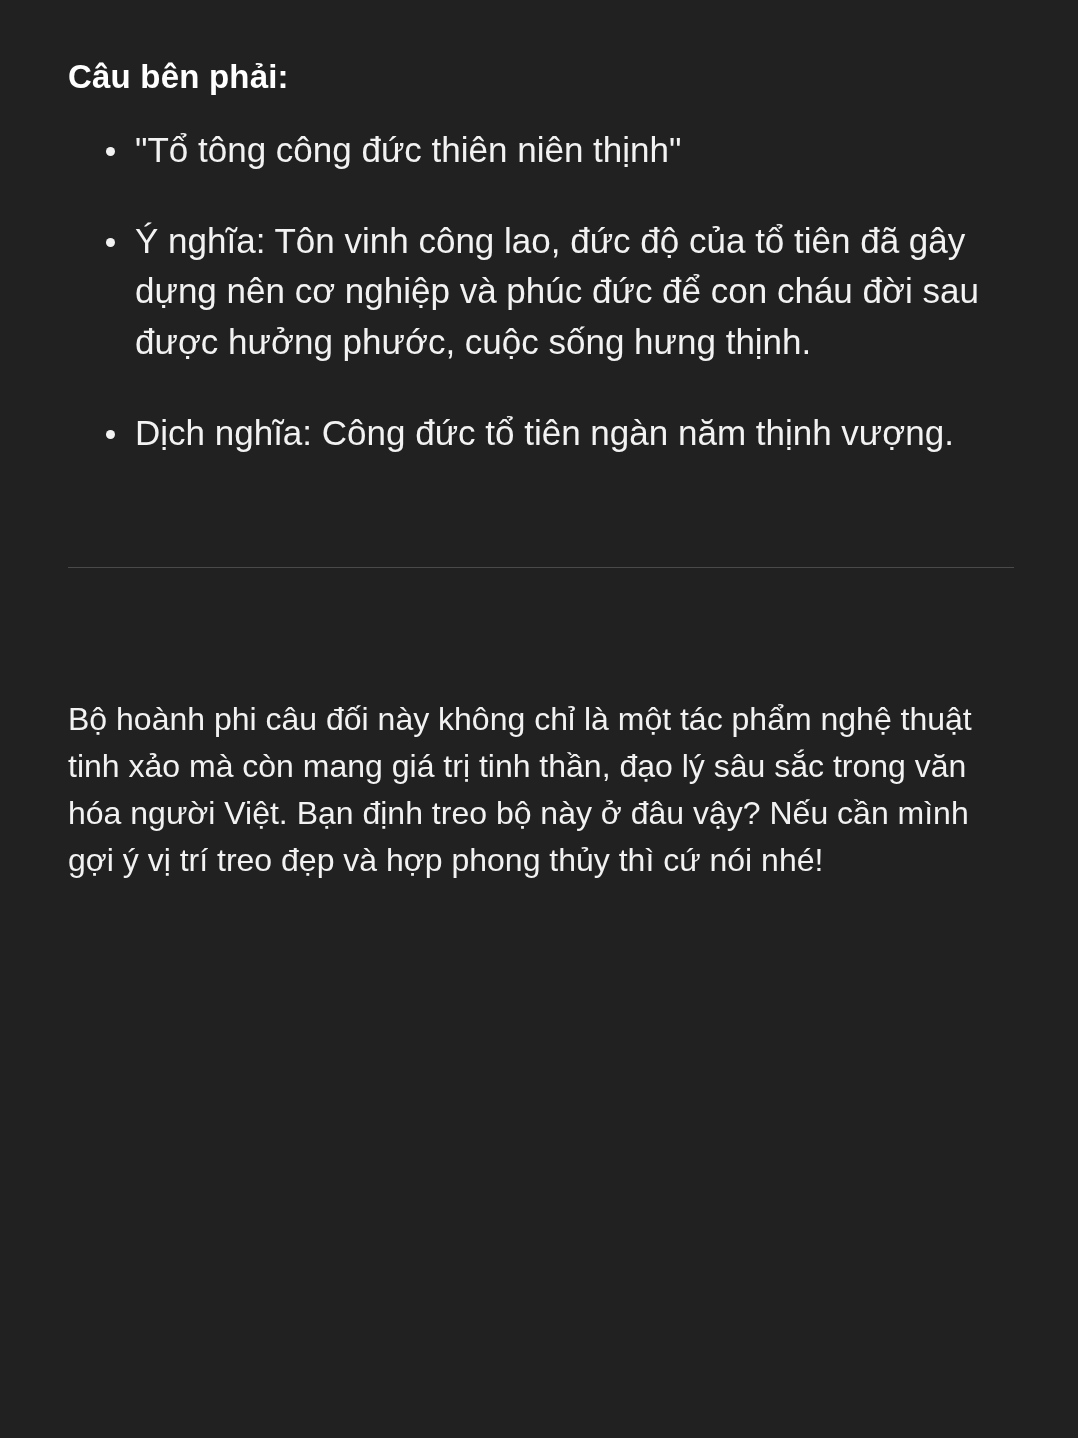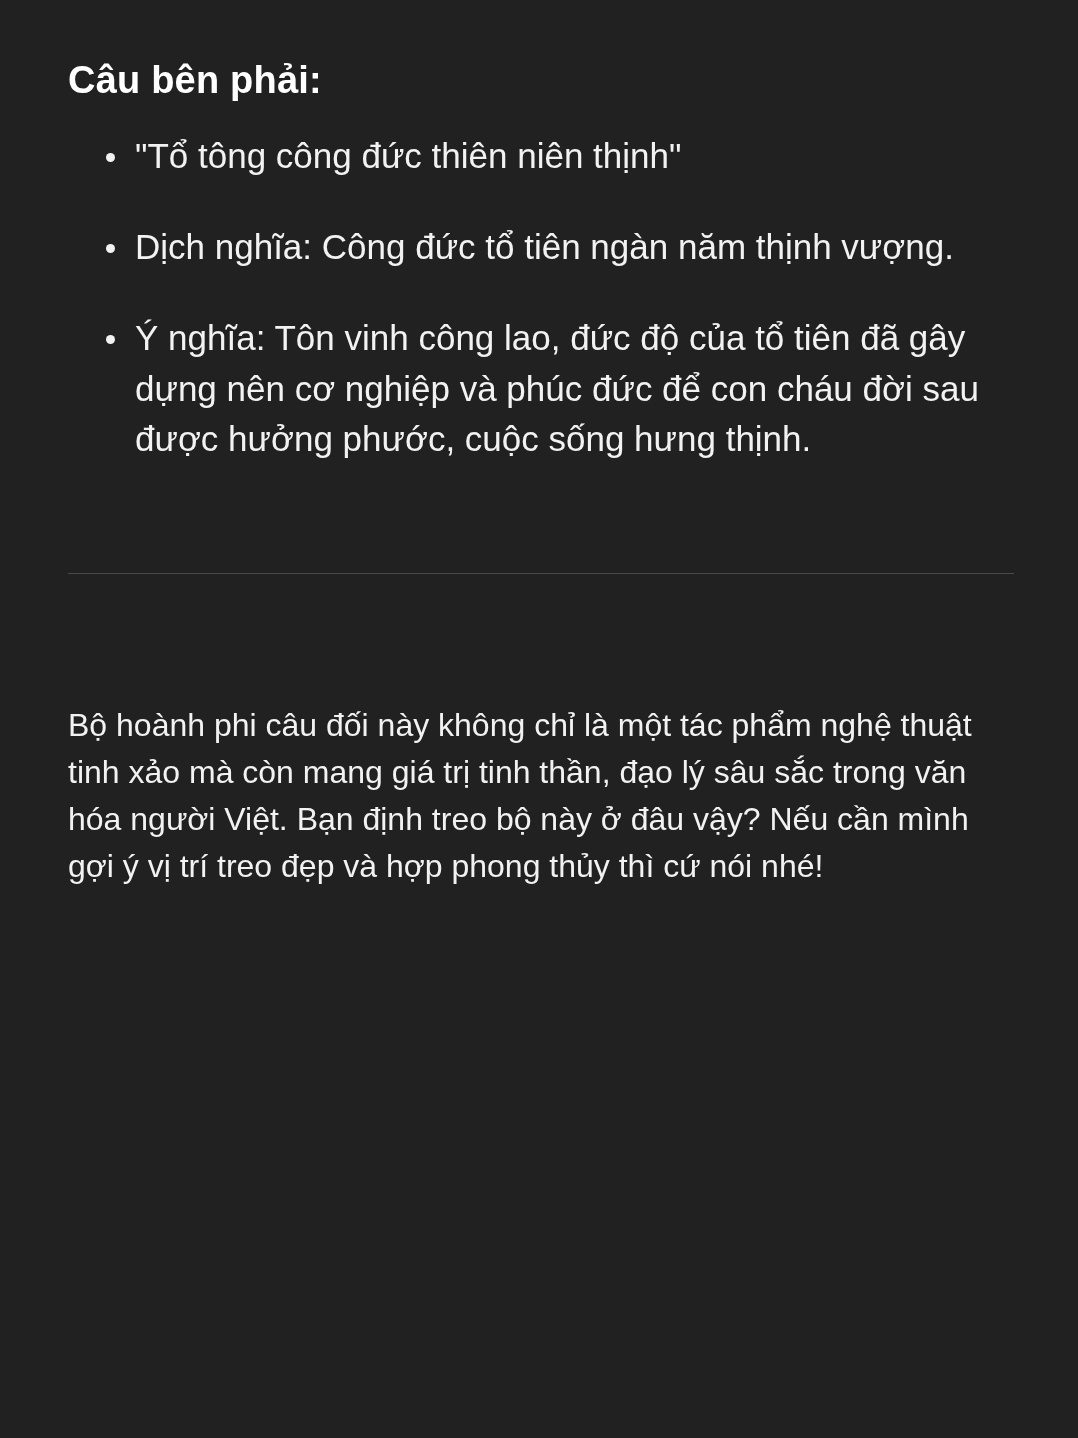--- a/index.html
+++ b/index.html
@@ -15,21 +15,21 @@
     -webkit-font-smoothing: antialiased;
   }
   .page {
     box-sizing: border-box;
     width: 1078px;
     min-height: 1438px;
     padding: 48px 64px 40px 68px;
     background: #212121;
   }
   .section-title {
-    font-size: 38px;
+    font-size: 33px;
     font-weight: 700;
     line-height: 1.3;
     letter-spacing: 0.2px;
     margin: 8px 0 26px 0;
     color: #ffffff;
   }
   ul.bullets {
     list-style: none;
     margin: 0;
     padding: 0 0 0 30px;
@@ -72,21 +72,21 @@
 </style>
 </head>
 <body>
 
 <div class="page">
 
   <h2 class="section-title">Câu bên phải:</h2>
 
   <ul class="bullets">
     <li>"Tổ tông công đức thiên niên thịnh"</li>
+    <li>Ý nghĩa: Tôn vinh công lao, đức độ của tổ tiên đã gây dựng nên cơ nghiệp và phúc đức để con cháu đời sau được hưởng phước, cuộc sống hưng thịnh.</li>
     <li>Dịch nghĩa: Công đức tổ tiên ngàn năm thịnh vượng.</li>
-    <li>Ý nghĩa: Tôn vinh công lao, đức độ của tổ tiên đã gây dựng nên cơ nghiệp và phúc đức để con cháu đời sau được hưởng phước, cuộc sống hưng thịnh.</li>
   </ul>
 
   <hr class="divider">
 
   <p class="closing">Bộ hoành phi câu đối này không chỉ là một tác phẩm nghệ thuật tinh xảo mà còn mang giá trị tinh thần, đạo lý sâu sắc trong văn hóa người Việt. Bạn định treo bộ này ở đâu vậy? Nếu cần mình gợi ý vị trí treo đẹp và hợp phong thủy thì cứ nói nhé!</p>
 
 </div>
 
 </body></html>

